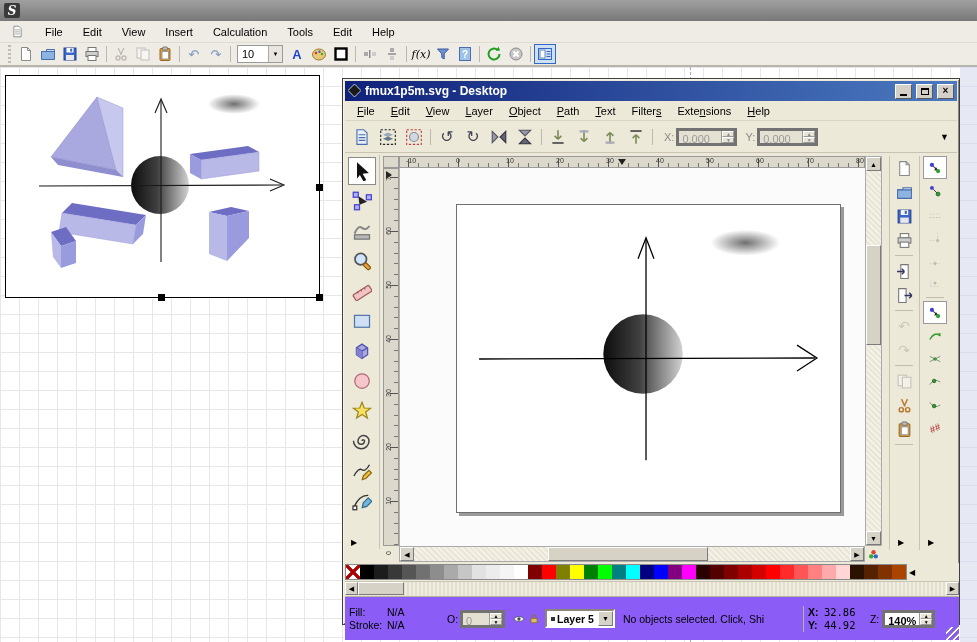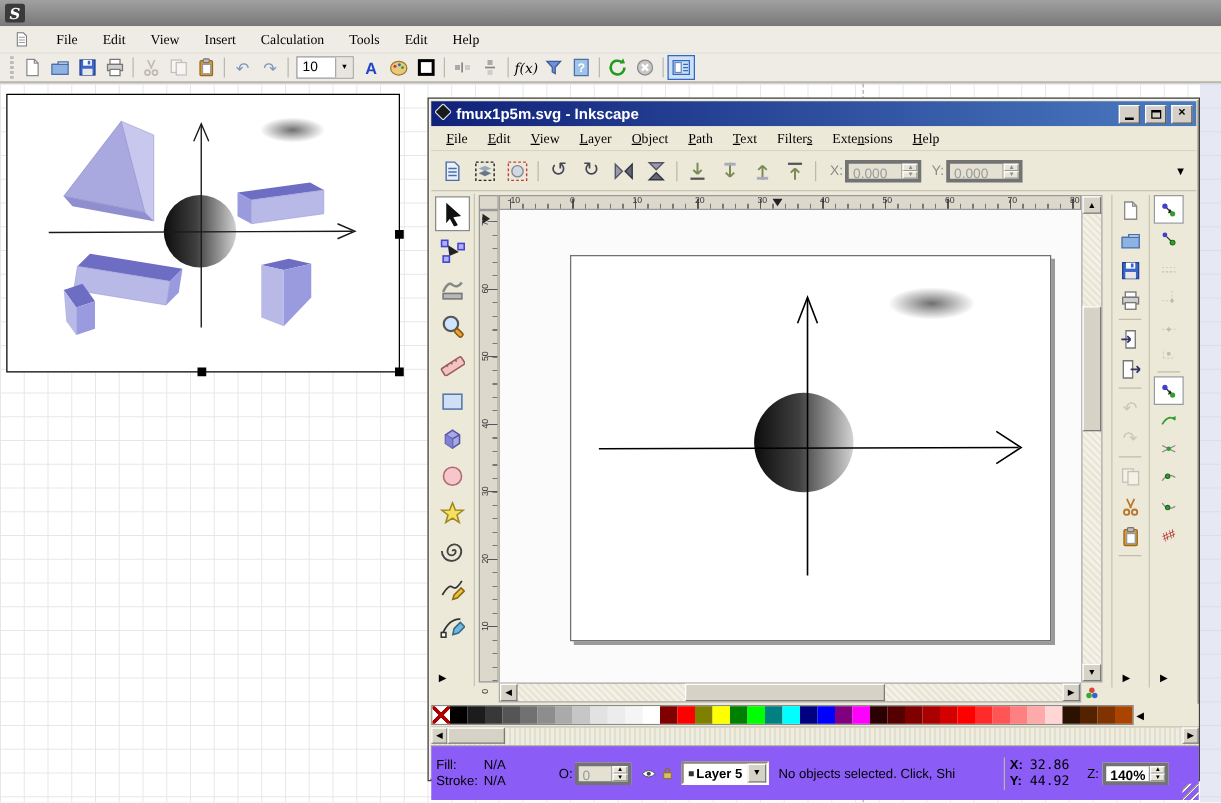--- a/index.html
+++ b/index.html
@@ -10,21 +10,21 @@
   
   #smath { position:absolute; inset:0; }
   .sm-titlebar { position:absolute; left:0; top:0; width:977px; height:21px;
     background:linear-gradient(#a0a0a0,#787878); display:flex; align-items:center; gap:5px; padding:0 4px; }
   .sm-logo { width:16px; height:15px; background:#3a3a3a; color:#fff; font:italic bold 12px "DejaVu Serif", serif;
     display:flex; align-items:center; justify-content:center; border-radius:2px; }
   .sm-title { color:#fff; font-weight:bold; font-size:12px; text-shadow:1px 1px 1px #555; }
   .sm-menubar { position:absolute; left:0; top:21px; width:977px; height:22px; background:#efece5;
     display:flex; align-items:center; gap:2px; padding:0 6px; border-bottom:1px solid #e0ddd5; }
   .sm-menubar .doc-ico { margin-right:6px; }
-  .menu-item { padding:3px 9px; cursor:default;font-family:Liberation Serif, serif; }
+  .menu-item { padding:3px 9px; cursor:default; }
   .sm-toolbar { position:absolute; left:0; top:43px; width:977px; height:24px; background:#efece5;
     display:flex; align-items:center; padding:0 2px 0 8px; border-bottom:2px solid #b8b5ae; }
   .sm-toolbar::before { content:""; width:3px; height:18px; margin-right:4px;
     background:repeating-linear-gradient(#bbb 0 2px, transparent 2px 4px); }
   .tbtn { width:22px; height:20px; display:inline-flex; align-items:center; justify-content:center; }
   .tbtn svg { width:16px; height:16px; }
   .tbtn.small svg { width:13px; height:13px; }
   .tbtn .ch { font-size:13px; line-height:1; }
   .tbtn.disabled { filter:grayscale(.9) opacity(.45); }
   .tbtn.active-frame { border:1px solid #316ac5; background:#cfe0f4; }
@@ -422,21 +422,21 @@
     </div>
   </div>
 
   <div id="ink">
     <div class="ink-titlebar">
       <span>
         <svg width="13" height="13" viewBox="0 0 14 14">
             <polygon points="7,0 14,7 7,14 0,7" fill="#1a1a1a" stroke="#cfd8ea" stroke-width="1"></polygon>
           </svg>
       </span>
-      <span class="ink-title">fmux1p5m.svg - Inkscape</span>
+      <span class="ink-title">fmux1p5m.svg - Desktop</span>
       <span class="win-btn">
           <span class="minbar"></span>
         </span>
       <span class="win-btn">
           <span class="maxbox"></span>
         </span>
       <span class="win-btn">×</span>
     </div>
 
     <div class="ink-menubar" id="ink-menubar">

